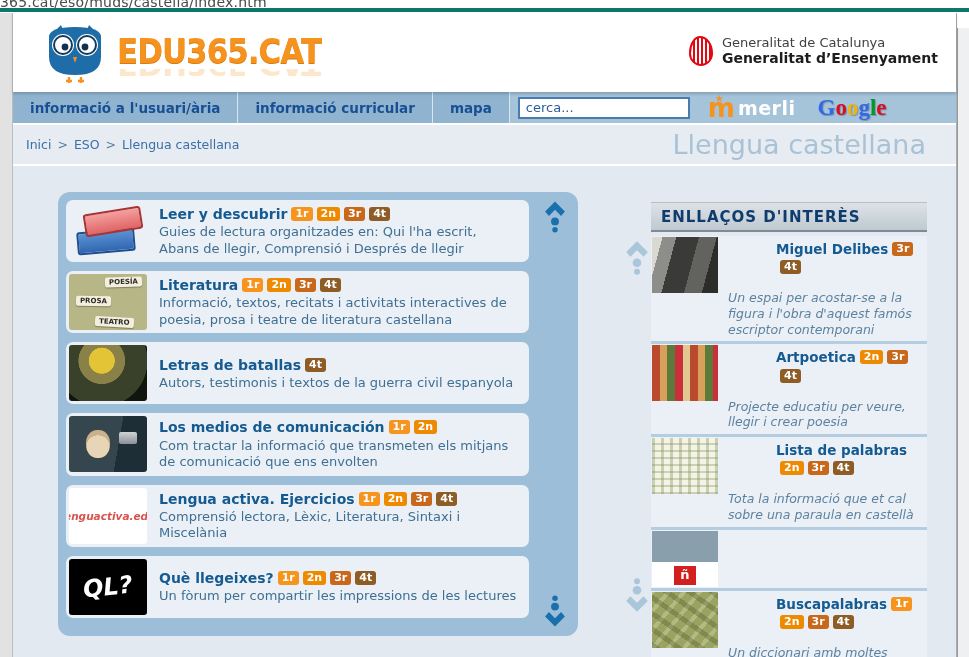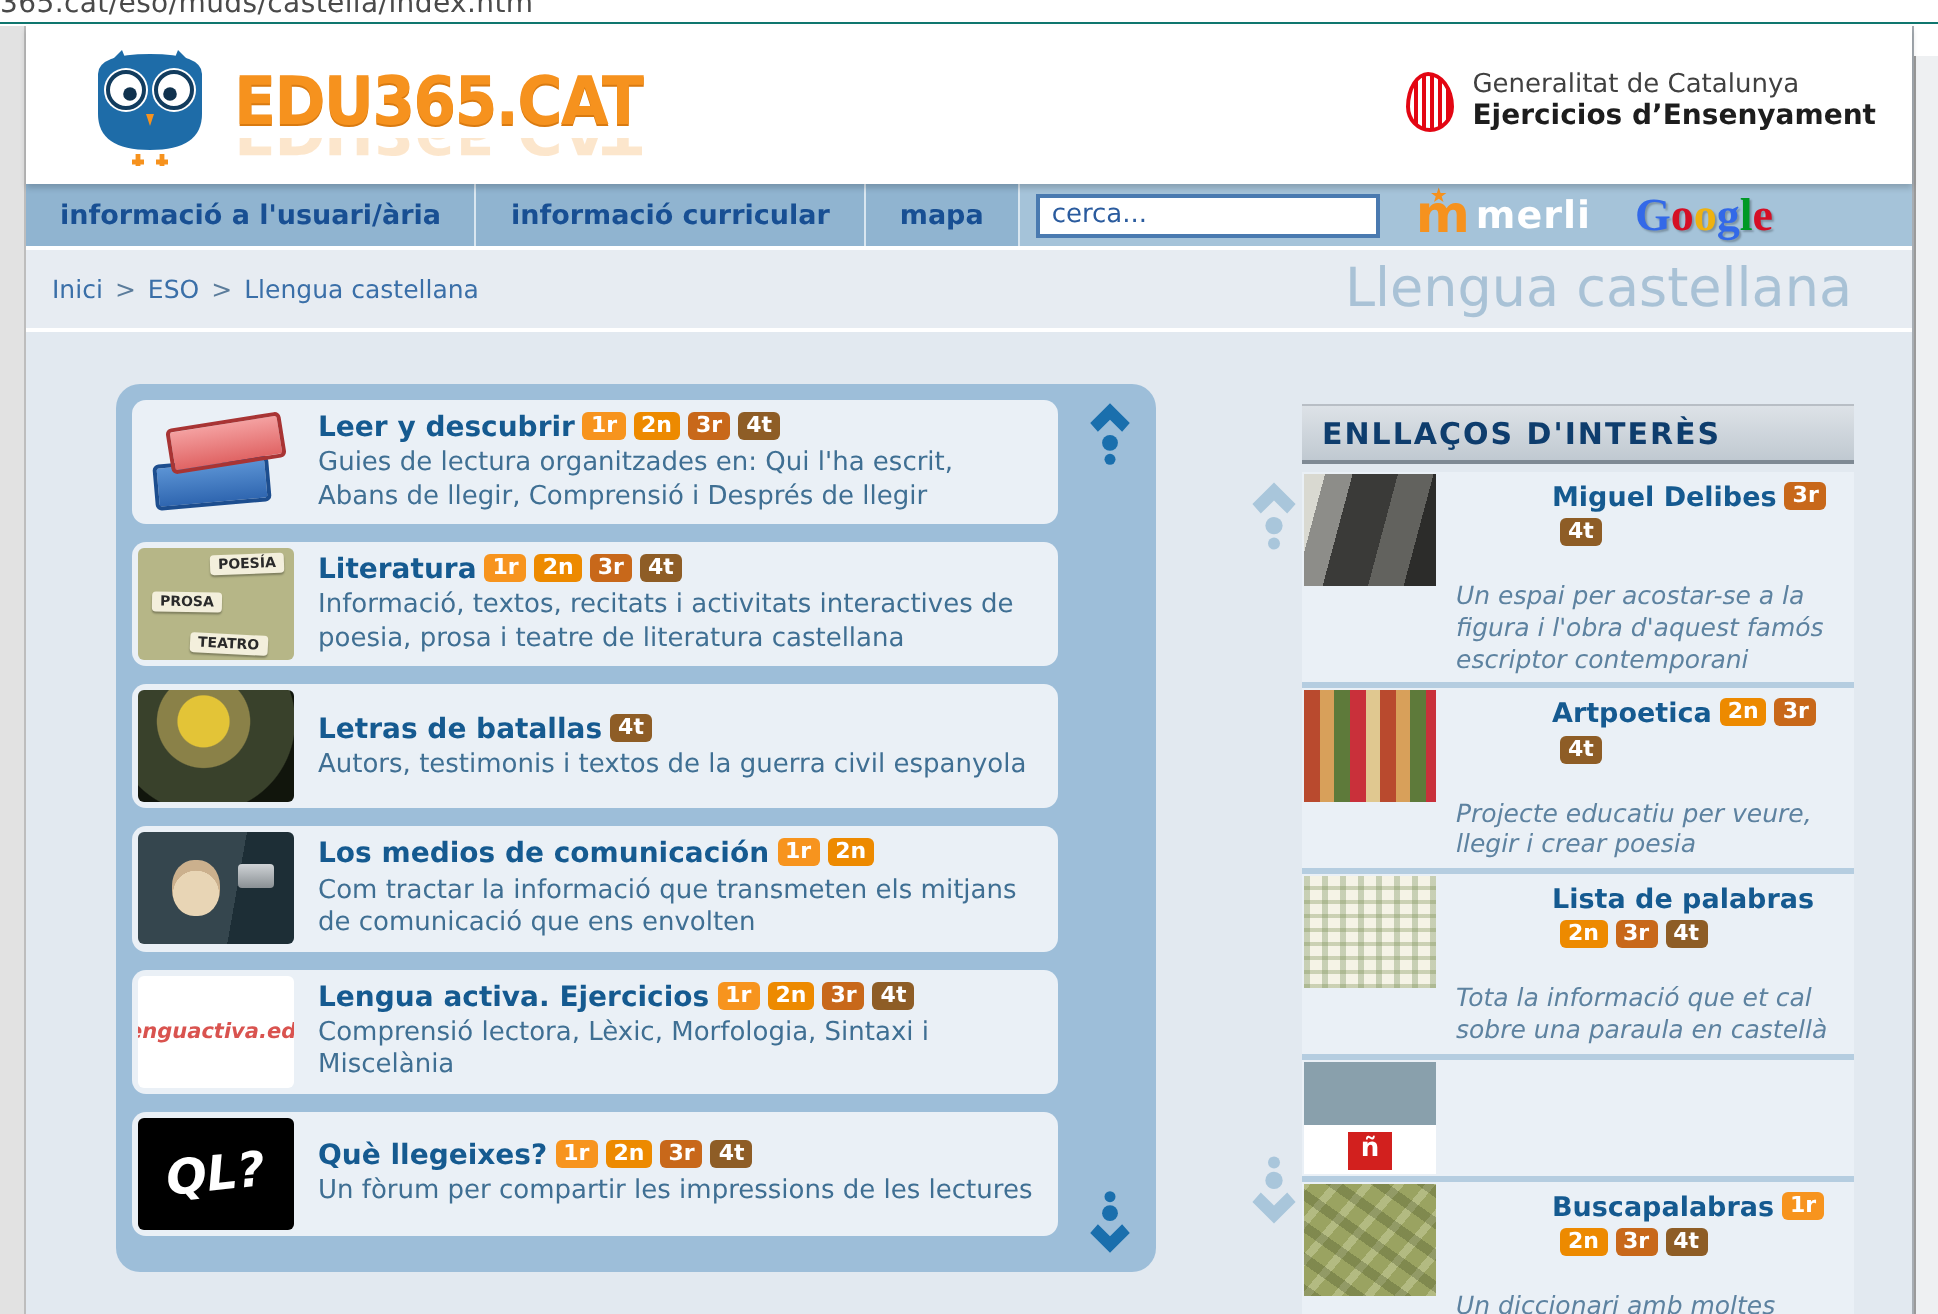--- a/index.html
+++ b/index.html
@@ -2,21 +2,21 @@
 <html><head>
 <meta charset="utf-8">
 <style>
   * { margin:0; padding:0; box-sizing:border-box; }
   html,body { width:969px; height:657px; overflow:hidden; background:#ffffff;
     font-family:"DejaVu Sans","Liberation Sans",sans-serif; }
   .screen { position:relative; width:969px; height:657px; }
 
   
   .urlbar { position:absolute; top:0; left:0; width:969px; height:12px; background:#fff;
-    border-bottom:1px solid #0f766e; overflow:hidden; }
+    border-bottom:4px solid #0f766e; overflow:hidden; }
   .urlbar span { display:block; margin-top:-6px; font-size:14px; color:#4a4a4a; letter-spacing:.2px; }
   .side-left { position:absolute; top:13px; left:0; width:13px; height:644px; background:#e2e2e2; border-right:1px solid #bdbdbd;}
   .side-right { position:absolute; top:28px; right:0; width:12px; height:629px; background:#eef0f2; border-left:1px solid #9a9a9a;}
 
   .page { position:absolute; top:13px; left:13px; width:944px; height:644px; background:#e2e9f0;
     border-right:1px solid #a7adb3; }
 
   
   .hdr { position:relative; height:79px; background:#fff; box-shadow:0 2px 3px rgba(0,0,0,.18); padding:10px 18px 0 26px;
     display:flex; align-items:flex-start; justify-content:space-between; z-index:5;}
@@ -154,21 +154,21 @@
         </svg>
         <span class="brand-text-wrap">
           <span class="brand-text">EDU365.CAT</span>
           <span class="brand-reflect">EDU365.CAT</span>
         </span>
       </div>
       <div class="gencat">
         <span class="senyera"></span>
         <span>
           <span class="gencat-l1" style="display:block">Generalitat de Catalunya</span>
-          <span class="gencat-l2" style="display:block">Ejercicios d’Ensenyament</span>
+          <span class="gencat-l2" style="display:block">Generalitat d’Ensenyament</span>
         </span>
       </div>
     </div>
 
     <div class="nav">
       <div class="nav-item">
         <span>informació a l'usuari/ària</span>
       </div>
       <div class="nav-item">
         <span>informació curricular</span>
@@ -255,21 +255,21 @@
               <div class="m-desc">Com tractar la informació que transmeten els mitjans de comunicació que ens envolten</div>
             </div>
           </div>
 
           <div class="m-item">
             <div class="thumb" data-icon="lenguactiva">
               <span class="lengua-text">lenguactiva.edu</span>
             </div>
             <div class="m-text">
               <div class="m-title"><span>Lengua activa. Ejercicios</span><span><span class="badge" style="background: rgb(247, 148, 30);">1r</span><span class="badge" style="background: rgb(237, 138, 0);">2n</span><span class="badge" style="background: rgb(200, 104, 26);">3r</span><span class="badge" style="background: rgb(142, 93, 38);">4t</span></span></div>
-              <div class="m-desc">Comprensió lectora, Lèxic, Morfologia, Sintaxi i Miscelània</div>
+              <div class="m-desc">Comprensió lectora, Lèxic, Literatura, Sintaxi i Miscelània</div>
             </div>
           </div>
 
           <div class="m-item">
             <div class="thumb" data-icon="ql">
               <span class="ql-text">QL?</span>
             </div>
             <div class="m-text">
               <div class="m-title"><span>Què llegeixes?</span><span><span class="badge" style="background: rgb(247, 148, 30);">1r</span><span class="badge" style="background: rgb(237, 138, 0);">2n</span><span class="badge" style="background: rgb(200, 104, 26);">3r</span><span class="badge" style="background: rgb(142, 93, 38);">4t</span></span></div>
               <div class="m-desc">Un fòrum per compartir les impressions de les lectures</div>

